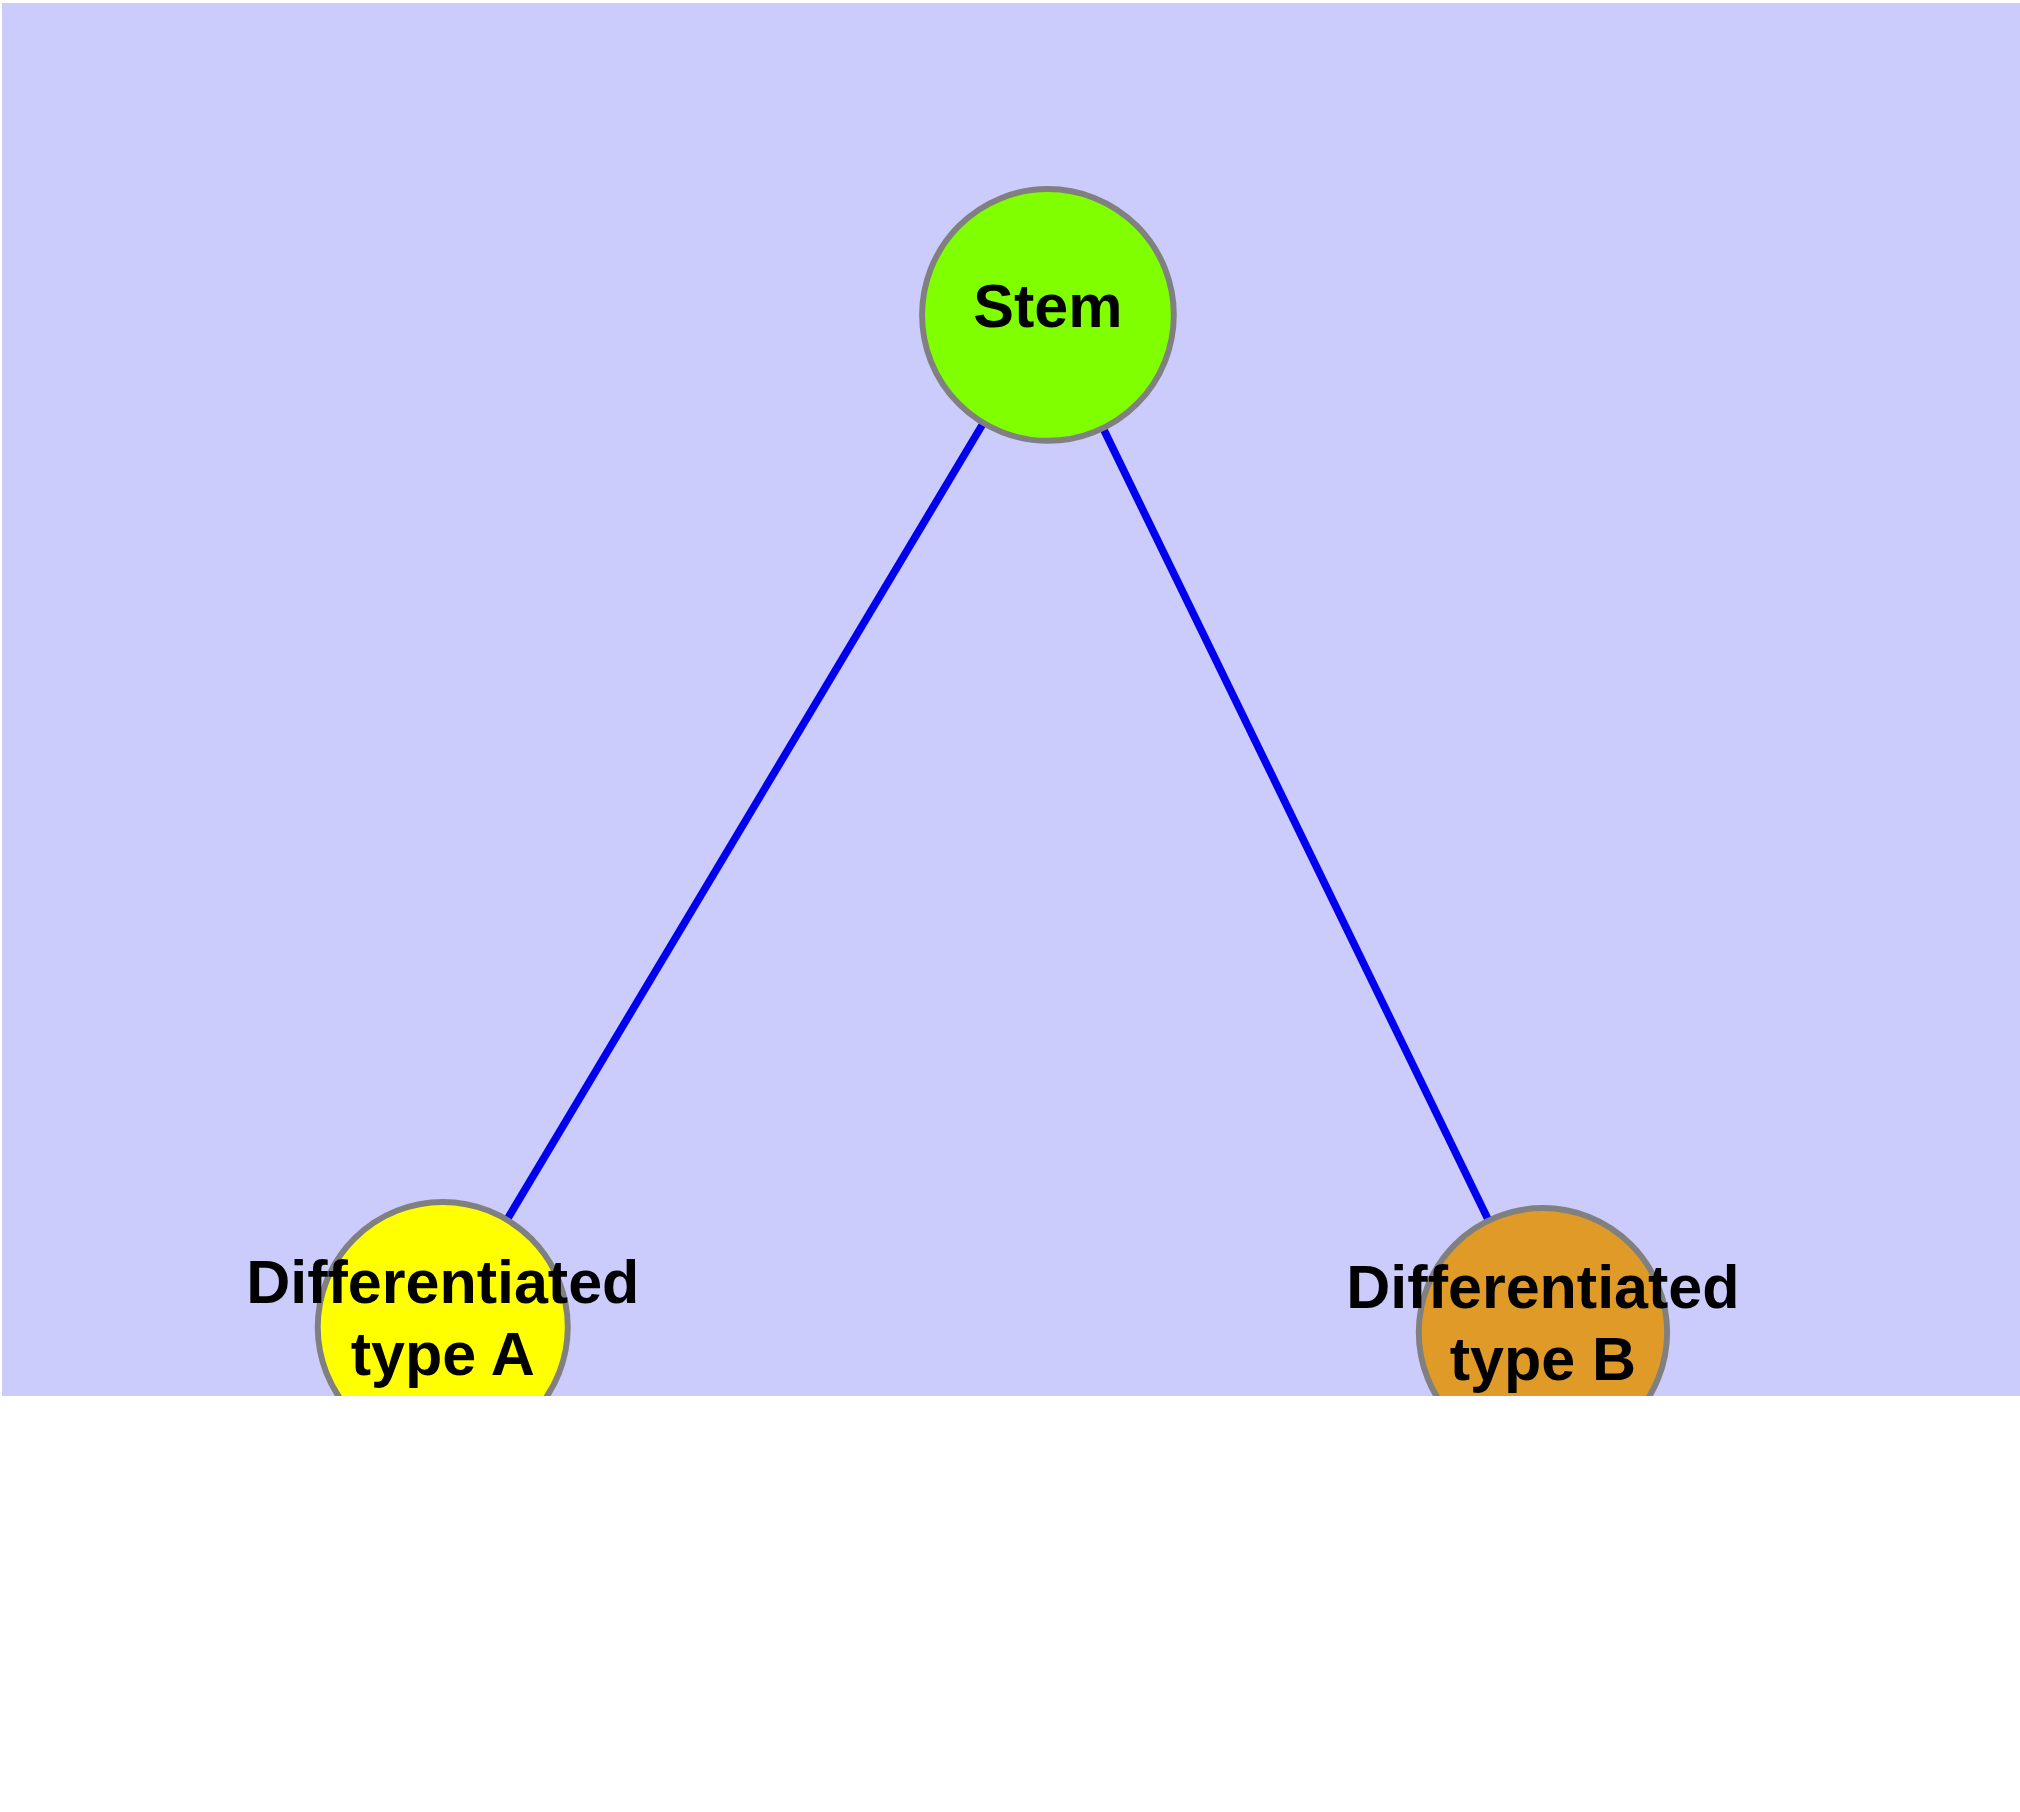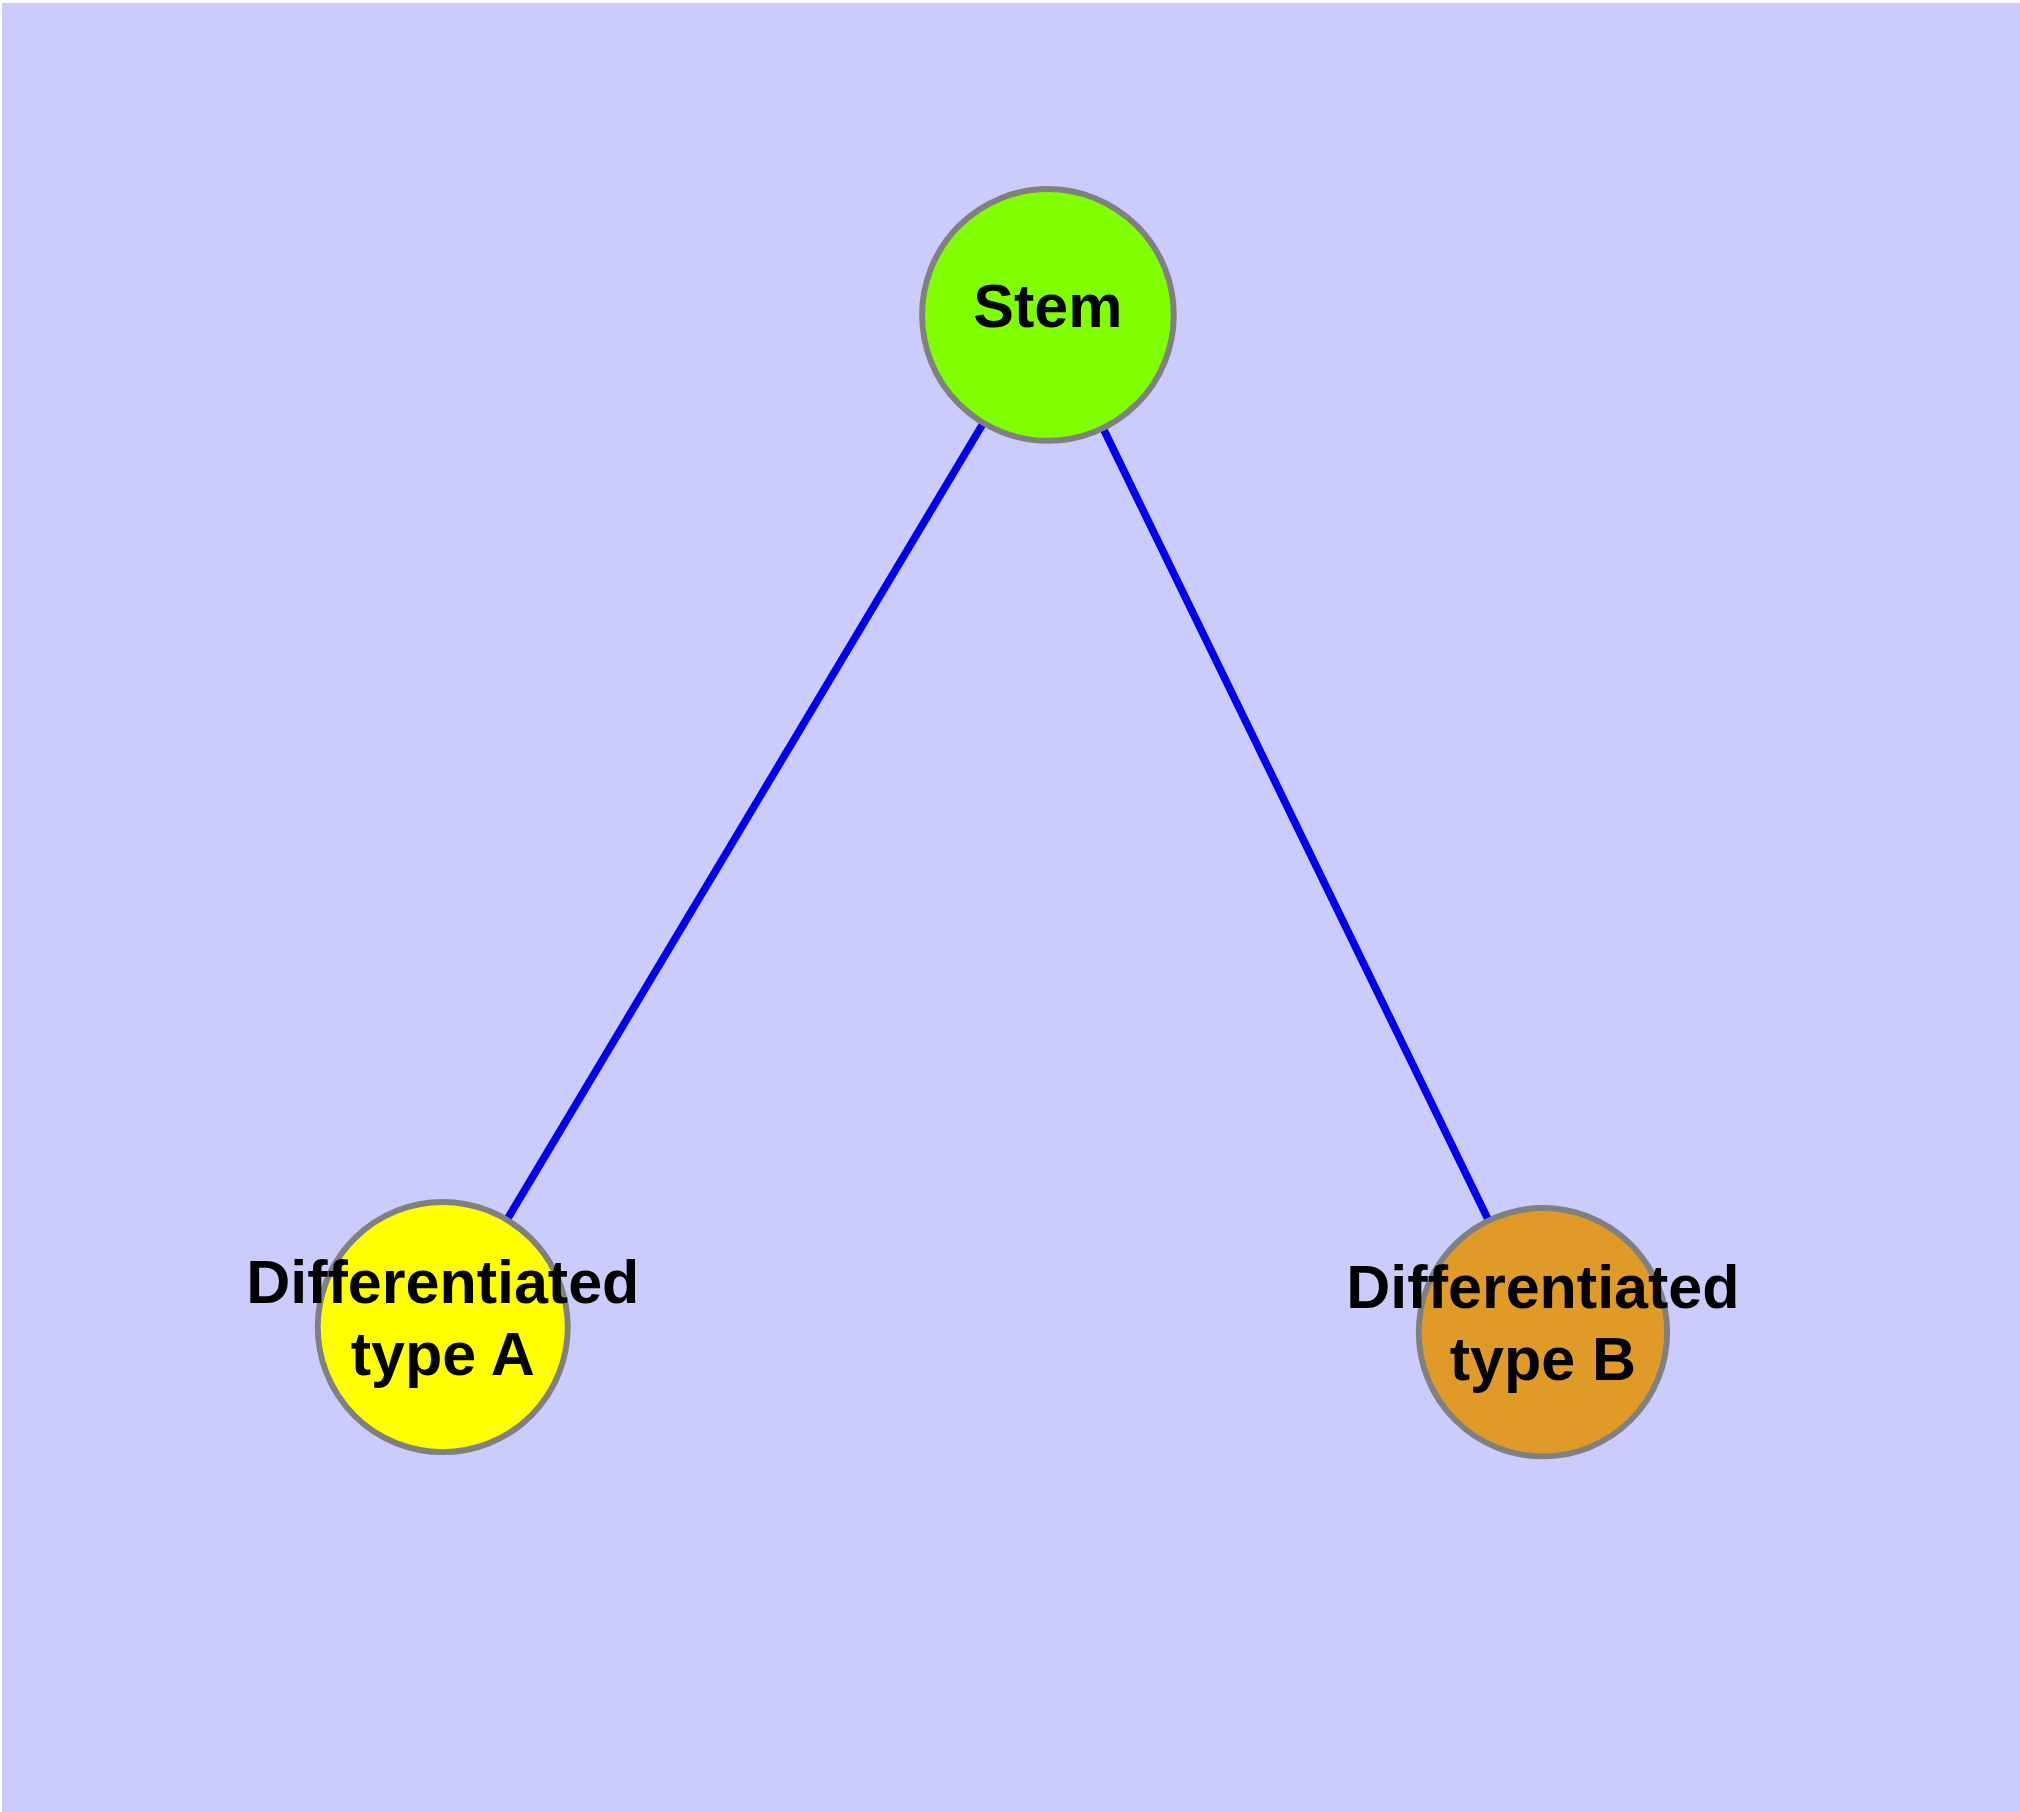--- a/index.html
+++ b/index.html
@@ -4,21 +4,21 @@
 <title>Cell Differentiation Graph</title>
 <style>
   html, body {
     margin: 0;
     padding: 0;
     background: #ffffff;
   }
   #canvas {
     position: relative;
     width: 2021px;
-    height: 1812px;
+    height: 1396px;
     background: #ffffff;
     overflow: hidden;
     font-family: "Liberation Sans", "DejaVu Sans", sans-serif;
   }
   #plot-area {
     position: absolute;
     left: 1.7px;
     top: 3.4px;
     width: 2019px;
     height: 1809px;

